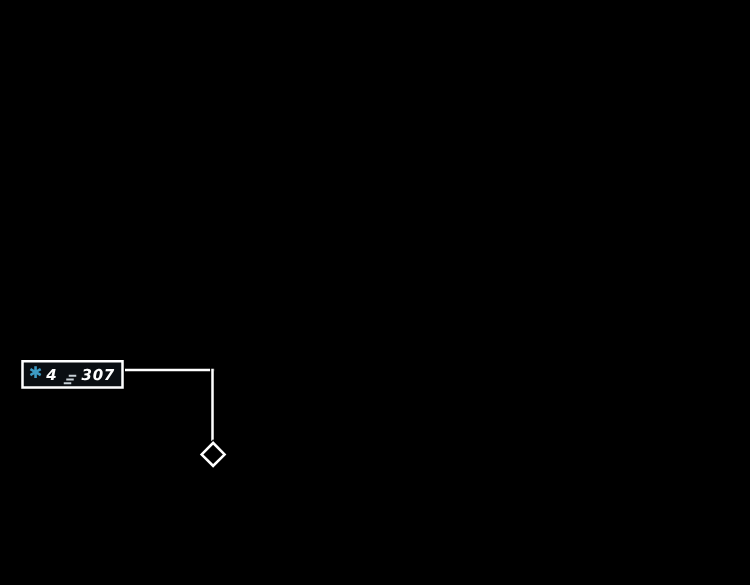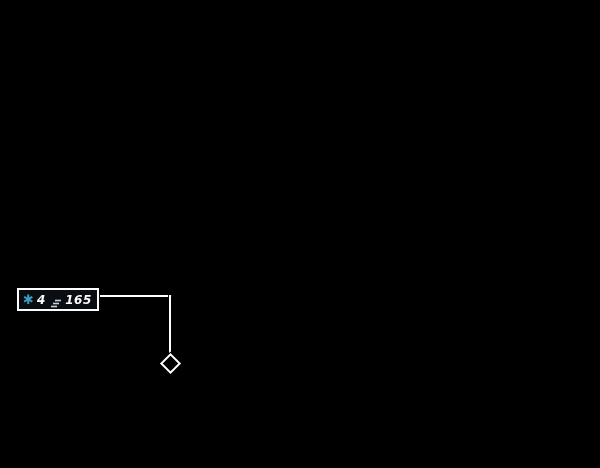--- a/index.html
+++ b/index.html
@@ -109,21 +109,21 @@
   <div class="badge">
     <span class="cluster-icon">✱</span>
     <span class="count">4</span>
     <span class="speed-icon">
       <svg width="12" height="12" viewBox="0 0 12 12" aria-hidden="true">
         <line x1="5" y1="3.5" x2="11" y2="3.5" stroke="#c7d0d6" stroke-width="1.6"></line>
         <line x1="3" y1="6.5" x2="9" y2="6.5" stroke="#c7d0d6" stroke-width="1.6"></line>
         <line x1="1" y1="9.5" x2="7" y2="9.5" stroke="#c7d0d6" stroke-width="1.6"></line>
       </svg>
     </span>
-    <span class="value">165</span>
+    <span class="value">307</span>
   </div>
 
   <div class="leader-h"></div>
   <div class="leader-v"></div>
 
   <div class="diamond"></div>
 
 </div>
 
 </body></html>

